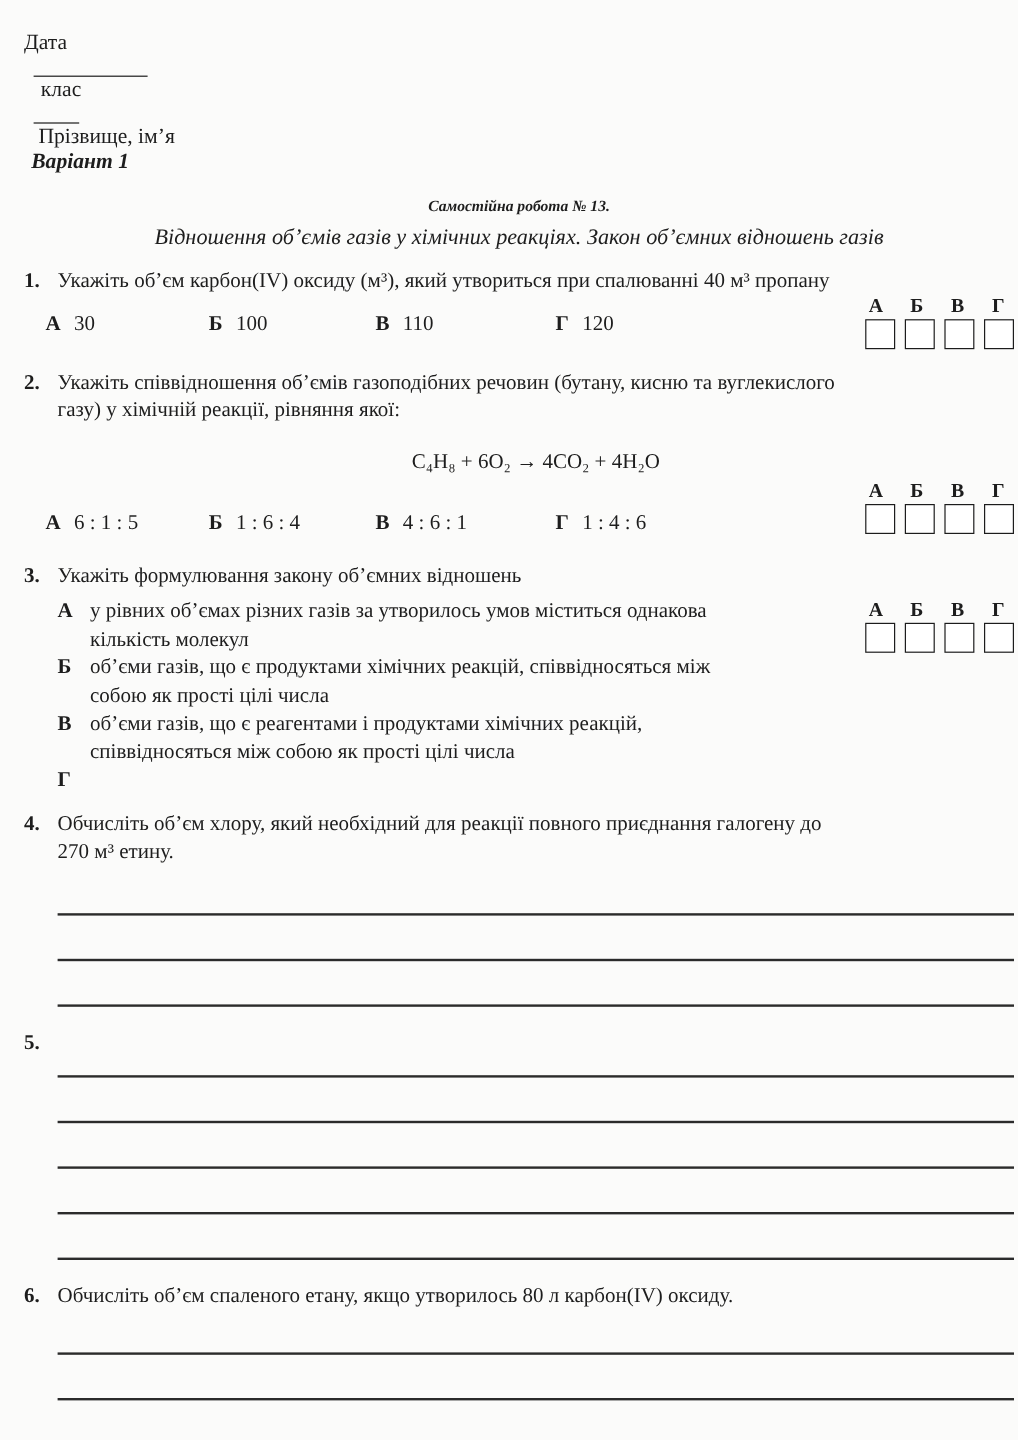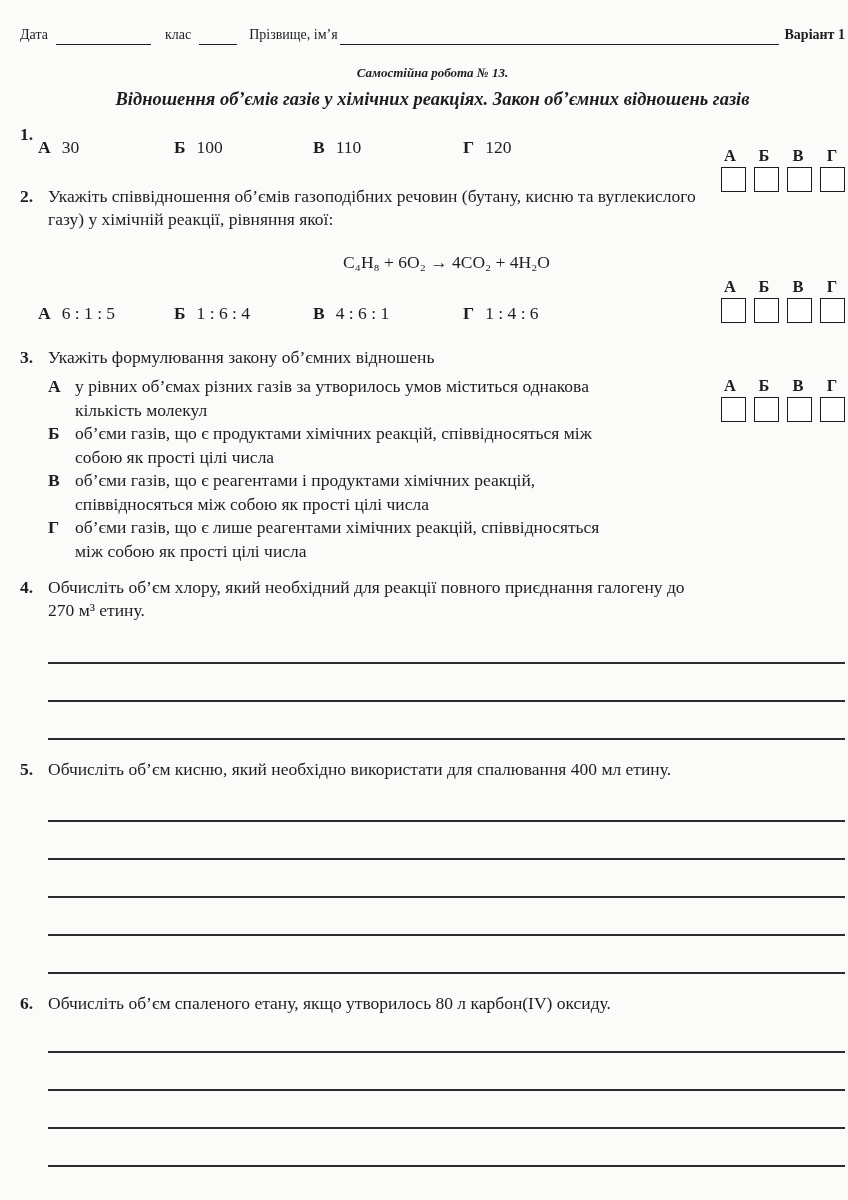--- a/index.html
+++ b/index.html
@@ -9,31 +9,31 @@
     color: #1d1d1d;
   }
   .page {
     position: relative;
     width: 848px; height: 1200px;
     box-sizing: border-box;
     padding: 25px 3px 0 20px;
     overflow: hidden;
   }
   
-  .hdr { display: flex; align-items: flex-end; font-size: 14px; line-height: 20px; }
+  .hdr { display: flex; align-items: flex-start; font-size: 18px; line-height: 20px; flex-direction: column; }
   .blank { border-bottom: 1.4px solid #1c1c1c; height: 18px; display: inline-block; }
   .b-date  { width: 95px; margin-left: 8px; }
   .b-class { width: 38px; margin-left: 8px; }
   .b-name  { flex: 1; margin-left: 2px; }
   .lbl-class { margin-left: 14px; }
   .lbl-name  { margin-left: 12px; }
-  .variant { margin-left: 6px; font-weight: bold; white-space: nowrap; }
+  .variant { margin-left: 6px; font-weight: bold; font-style: italic; white-space: nowrap; }
   
   .title    { text-align: center; font-weight: bold; font-style: italic; font-size: 13px; line-height: 24px; margin-top: 16px; }
-  .subtitle { text-align: center; font-weight: bold; font-style: italic; font-size: 18.5px; line-height: 24px; margin-top: 2px; }
+  .subtitle { text-align: center; font-weight: normal; font-style: italic; font-size: 18.5px; line-height: 24px; margin-top: 2px; }
   
   .q { display: flex; position: relative; font-size: 17.5px; }
   .qnum  { flex: 0 0 28px; font-weight: bold; line-height: 23px; }
   .qbody { flex: 1; min-width: 0; }
   .qtext { white-space: pre-line; line-height: 23px; }
   .q1 { margin-top: 12px; }
   .q2 { margin-top: 27px; }
   .q3 { margin-top: 22px; }
   .q4 { margin-top: 13px; }
   .q5 { margin-top: 18px; }
@@ -78,20 +78,21 @@
     <span class="blank b-name"></span>
     <span class="variant">Варіант 1</span>
   </div>
 
   <div class="title">Самостійна робота № 13.</div>
   <div class="subtitle">Відношення об’ємів газів у хімічних реакціях. Закон об’ємних відношень газів</div>
 
   <section class="q q1">
     <div class="qnum">1.</div>
     <div class="qbody">
+      <div class="qtext">Укажіть об’єм карбон(IV) оксиду (м³), який утвориться при спалюванні 40 м³ пропану</div>
       <div class="opts-row">
         <span class="opt opt-w1">
             <span class="opt-letter">А</span>
             <span>30</span>
           </span>
         <span class="opt opt-w2">
             <span class="opt-letter">Б</span>
             <span>100</span>
           </span>
         <span class="opt opt-w3">
@@ -176,22 +177,20 @@
           <span class="q3text">об’єми газів, що є продуктами хімічних реакцій, співвідносяться між
 собою як прості цілі числа</span>
         </div>
         <div class="q3opt">
           <span class="q3letter">В</span>
           <span class="q3text">об’єми газів, що є реагентами і продуктами хімічних реакцій,
 співвідносяться між собою як прості цілі числа</span>
         </div>
         <div class="q3opt">
           <span class="q3letter">Г</span>
-          <span class="q3text">об’єми газів, що є лише реагентами хімічних реакцій, співвідносяться
-між собою як прості цілі числа</span>
         </div>
       </div>
     </div>
     <div class="agrid ag-q3">
       <div class="agrow">
         <span class="agletter">А</span>
         <span class="agletter">Б</span>
         <span class="agletter">В</span>
         <span class="agletter">Г</span>
       </div>
@@ -213,21 +212,20 @@
           <div class="ans-line"></div>
           <div class="ans-line"></div>
           <div class="ans-line"></div>
         </div>
     </div>
   </section>
 
   <section class="q q5">
     <div class="qnum">5.</div>
     <div class="qbody">
-      <div class="qtext">Обчисліть об’єм кисню, який необхідно використати для спалювання 400 мл етину.</div>
       <div class="ans-lines" style="margin-top:3px">
           <div class="ans-line"></div>
           <div class="ans-line"></div>
           <div class="ans-line"></div>
           <div class="ans-line"></div>
           <div class="ans-line"></div>
         </div>
     </div>
   </section>
 

